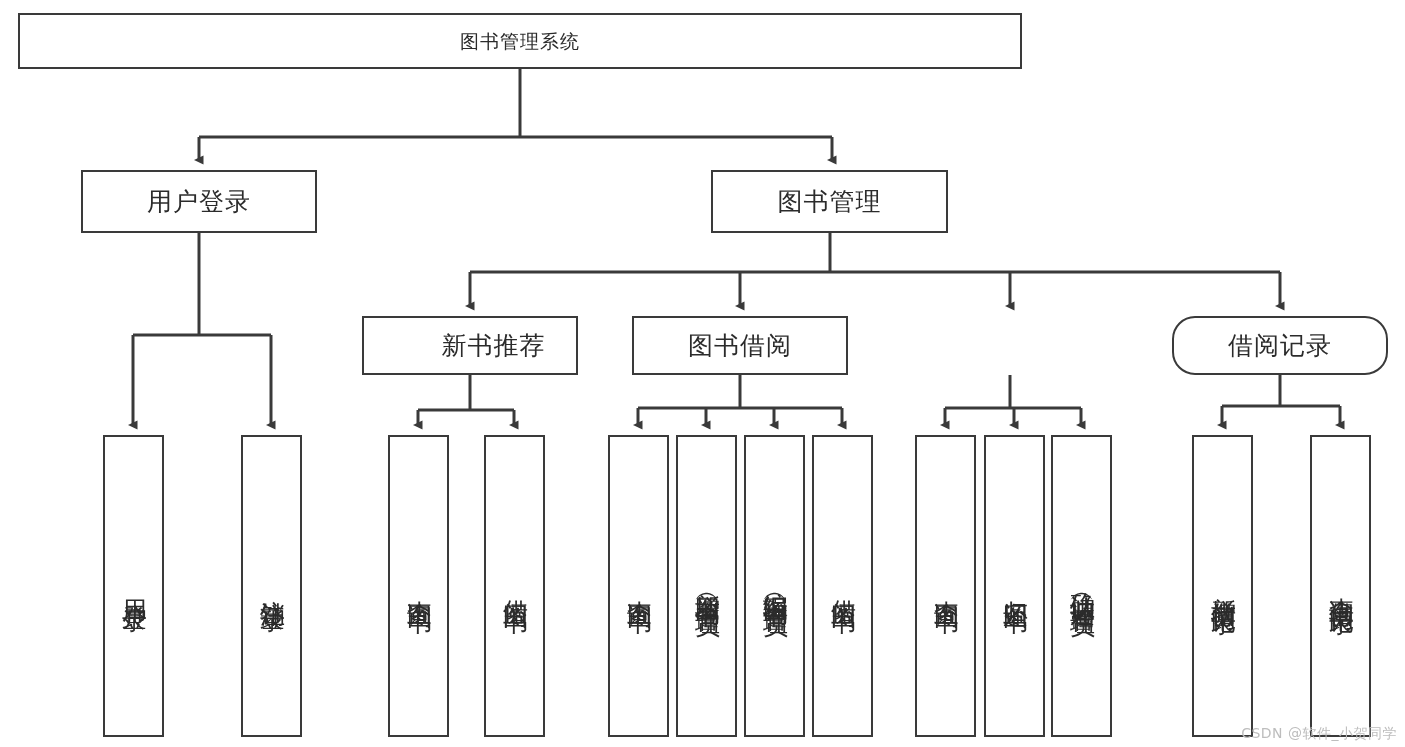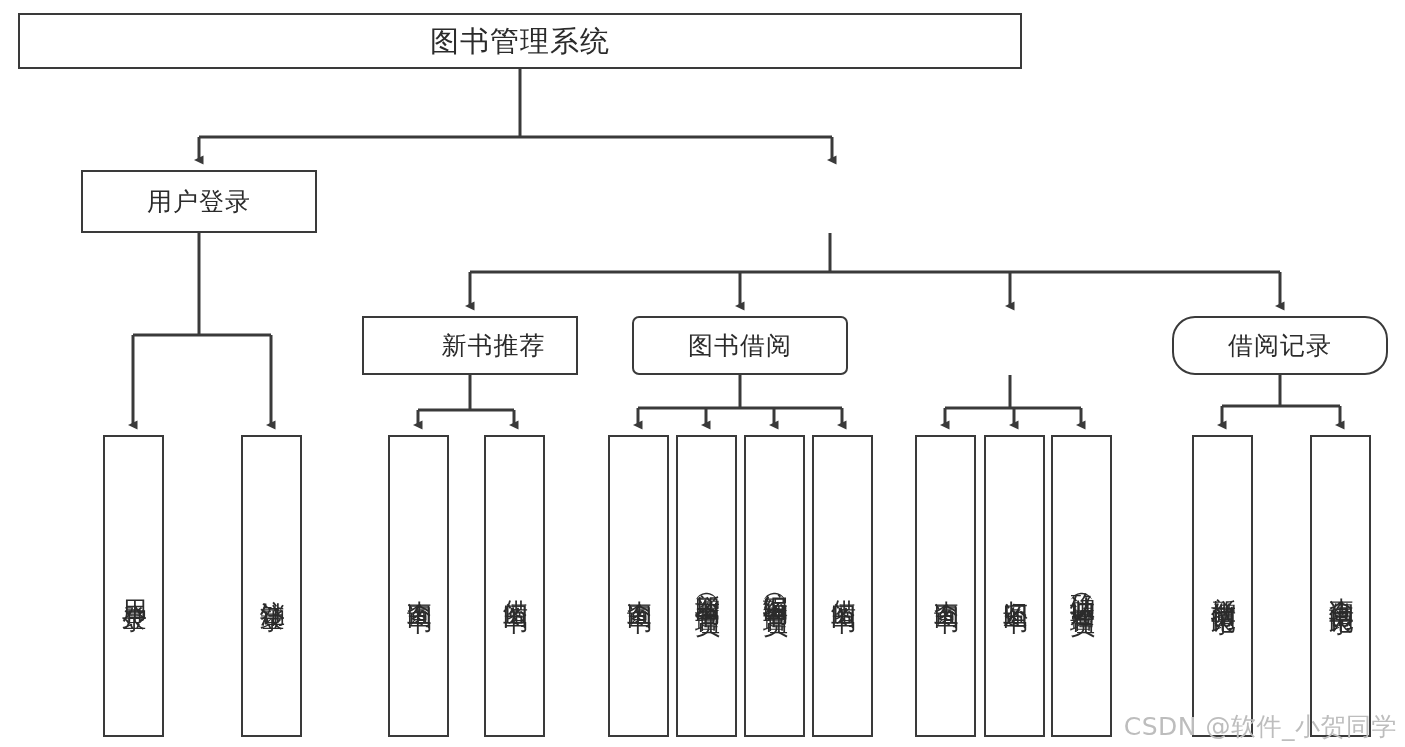--- a/index.html
+++ b/index.html
@@ -37,40 +37,40 @@
   .node-label {
     display: block;
     text-align: center;
     line-height: 1.0;
     letter-spacing: 1px;
   }
   .node.horizontal .node-label {
     font-size: 25px;
   }
   .node.root .node-label {
-    font-size: 29px;
+    font-size: 19px;
   }
   .node.vertical {
     align-items: center;
     justify-content: center;
   }
   .node.vertical .node-label {
     writing-mode: vertical-rl;
     text-orientation: upright;
     font-size: 25px;
     line-height: 1.15;
     letter-spacing: 3px;
     white-space: nowrap;
     max-height: 292px;
   }
   #watermark {
     position: absolute;
     right: 8px;
     bottom: 4px;
-    font-size: 25px;
+    font-size: 14px;
     color: #bdbdbd;
     letter-spacing: 0.5px;
     white-space: nowrap;
     font-family: "DejaVu Sans", "Liberation Sans", sans-serif;
   }
 </style>
 </head>
 <body>
 
 <div id="diagram-root">
@@ -125,25 +125,28 @@
     </g>
   </svg>
 
   <div class="node root horizontal" style="left:18px; top:13px; width:1004px; height:56px;">
     <span class="node-label">图书管理系统</span>
   </div>
 
   <div class="node horizontal" style="left:81px; top:170px; width:236px; height:63px;">
     <span class="node-label">用户登录</span>
   </div>
+  <div class="node horizontal" style="left:711px; top:170px; width:237px; height:63px;">
+    <span class="node-label">图书管理</span>
+  </div>
 
   <div class="node horizontal" style="left:362px; top:316px; width:216px; height:59px;padding-left:47px;">
     <span class="node-label">新书推荐</span>
   </div>
-  <div class="node horizontal" style="left:632px; top:316px; width:216px; height:59px;border-radius:7px;">
+  <div class="node horizontal" style="left:632px; top:316px; width:216px; height:59px;">
     <span class="node-label">图书借阅</span>
   </div>
   <div class="node horizontal" style="left:1172px; top:316px; width:216px; height:59px;border-radius:23px;">
     <span class="node-label">借阅记录</span>
   </div>
 
   <div class="node vertical" style="left:103px; top:435px; width:61px; height:302px;">
     <span class="node-label">用户登录</span>
   </div>
   <div class="node vertical" style="left:241px; top:435px; width:61px; height:302px;">

